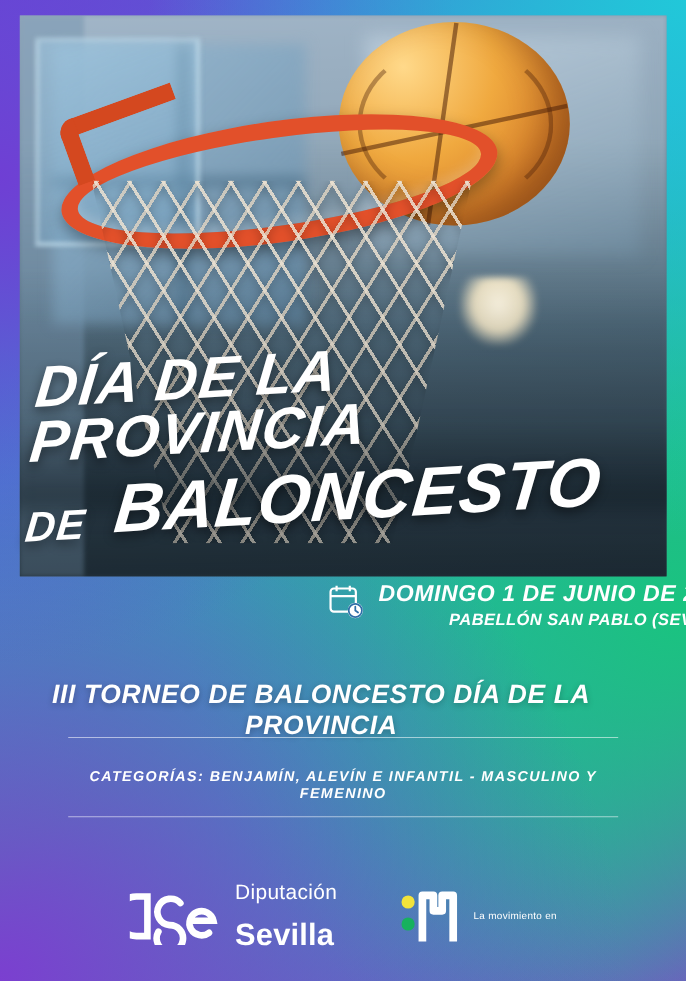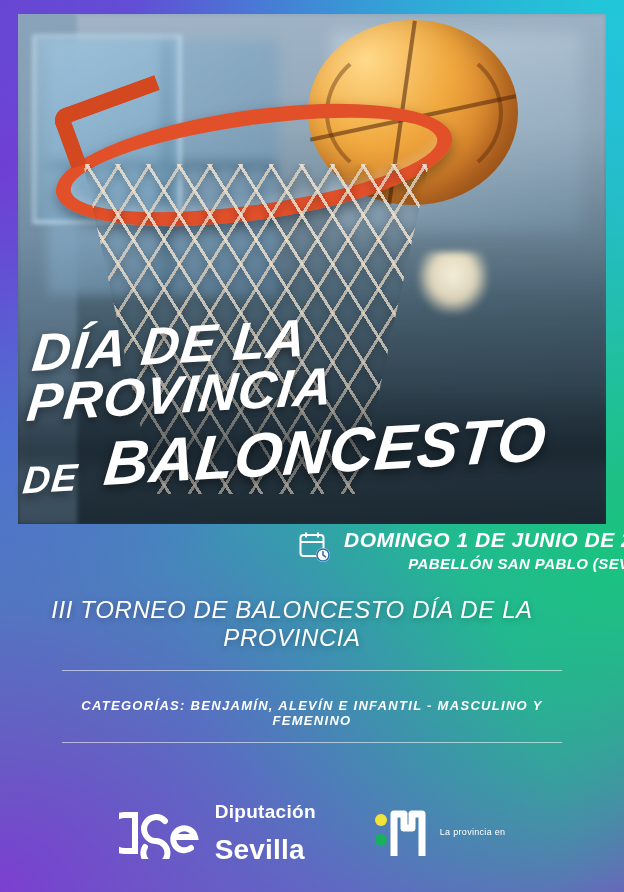--- a/index.html
+++ b/index.html
@@ -174,24 +174,24 @@
     letter-spacing: .5px; white-space: nowrap;
   }
   .date-venue {
     font-size: 15px; font-weight: 700; font-style: italic;
     letter-spacing: .4px; margin-top: 3px; text-align: right;
   }
 
   
   .tourney {
     position: absolute;
-    left: 0; top: 596px; width: 584px;
+    left: 0; top: 618px; width: 584px;
     text-align: center;
     color: #ffffff;
-    font-size: 24px; font-weight: 400; font-style: italic;
+    font-size: 24px; font-weight: 700; font-style: italic;
     letter-spacing: .6px;
     text-shadow: 0 2px 6px rgba(0,0,0,.25);
   }
 
   
   .cats {
     position: absolute;
     left: 62px; top: 670px; width: 500px;
     text-align: center;
     color: #ffffff;
@@ -204,21 +204,21 @@
 
   
   .logos {
     position: absolute;
     left: 0; bottom: 28px; width: 624px;
     display: flex; justify-content: center; align-items: center; gap: 56px;
   }
   .dipu { display: flex; align-items: center; gap: 10px; }
   .dipu-mark { width: 86px; height: 52px; }
   .dipu-text { color: #ffffff; line-height: 1; }
-  .dipu-text .t1 { font-size: 19px; font-weight: 700; letter-spacing: .3px; }
+  .dipu-text .t1 { font-size: 19px; font-weight: 400; letter-spacing: .3px; }
   .dipu-text .t2 { font-size: 28px; font-weight: 700; letter-spacing: .2px; margin-top: 15px; }
   .mov { display: flex; align-items: center; gap: 6px; }
   .mov-mark { width: 62px; height: 58px; }
   .mov-text { color: #ffffff; line-height: 1.1; }
   .mov-text .m1 { font-size: 9px; letter-spacing: .3px; }
   .mov-text .m2 { font-size: 19px; font-style: italic; font-family: "DejaVu Serif", serif; margin-top: 1px; }
 </style>
 </head>
 <body>
 
@@ -288,18 +288,18 @@
 
     <div class="mov">
       <span class="mov-mark">
         <svg viewBox="0 0 62 58" width="62" height="58">
           <circle cx="9" cy="16" r="6" fill="#f2e33a"></circle>
           <circle cx="9" cy="36" r="6" fill="#17b15e"></circle>
           <path d="M22 52 V10 h10 v14 h8 V10 h10 v42" fill="none" stroke="#ffffff" stroke-width="7" stroke-linejoin="round"></path>
         </svg>
       </span>
       <span class="mov-text">
-        <div class="m1">La provincia en</div>
+        <div class="m1">La movimiento en</div>
       </span>
     </div>
 
   </div>
 </div>
 
 </body></html>

